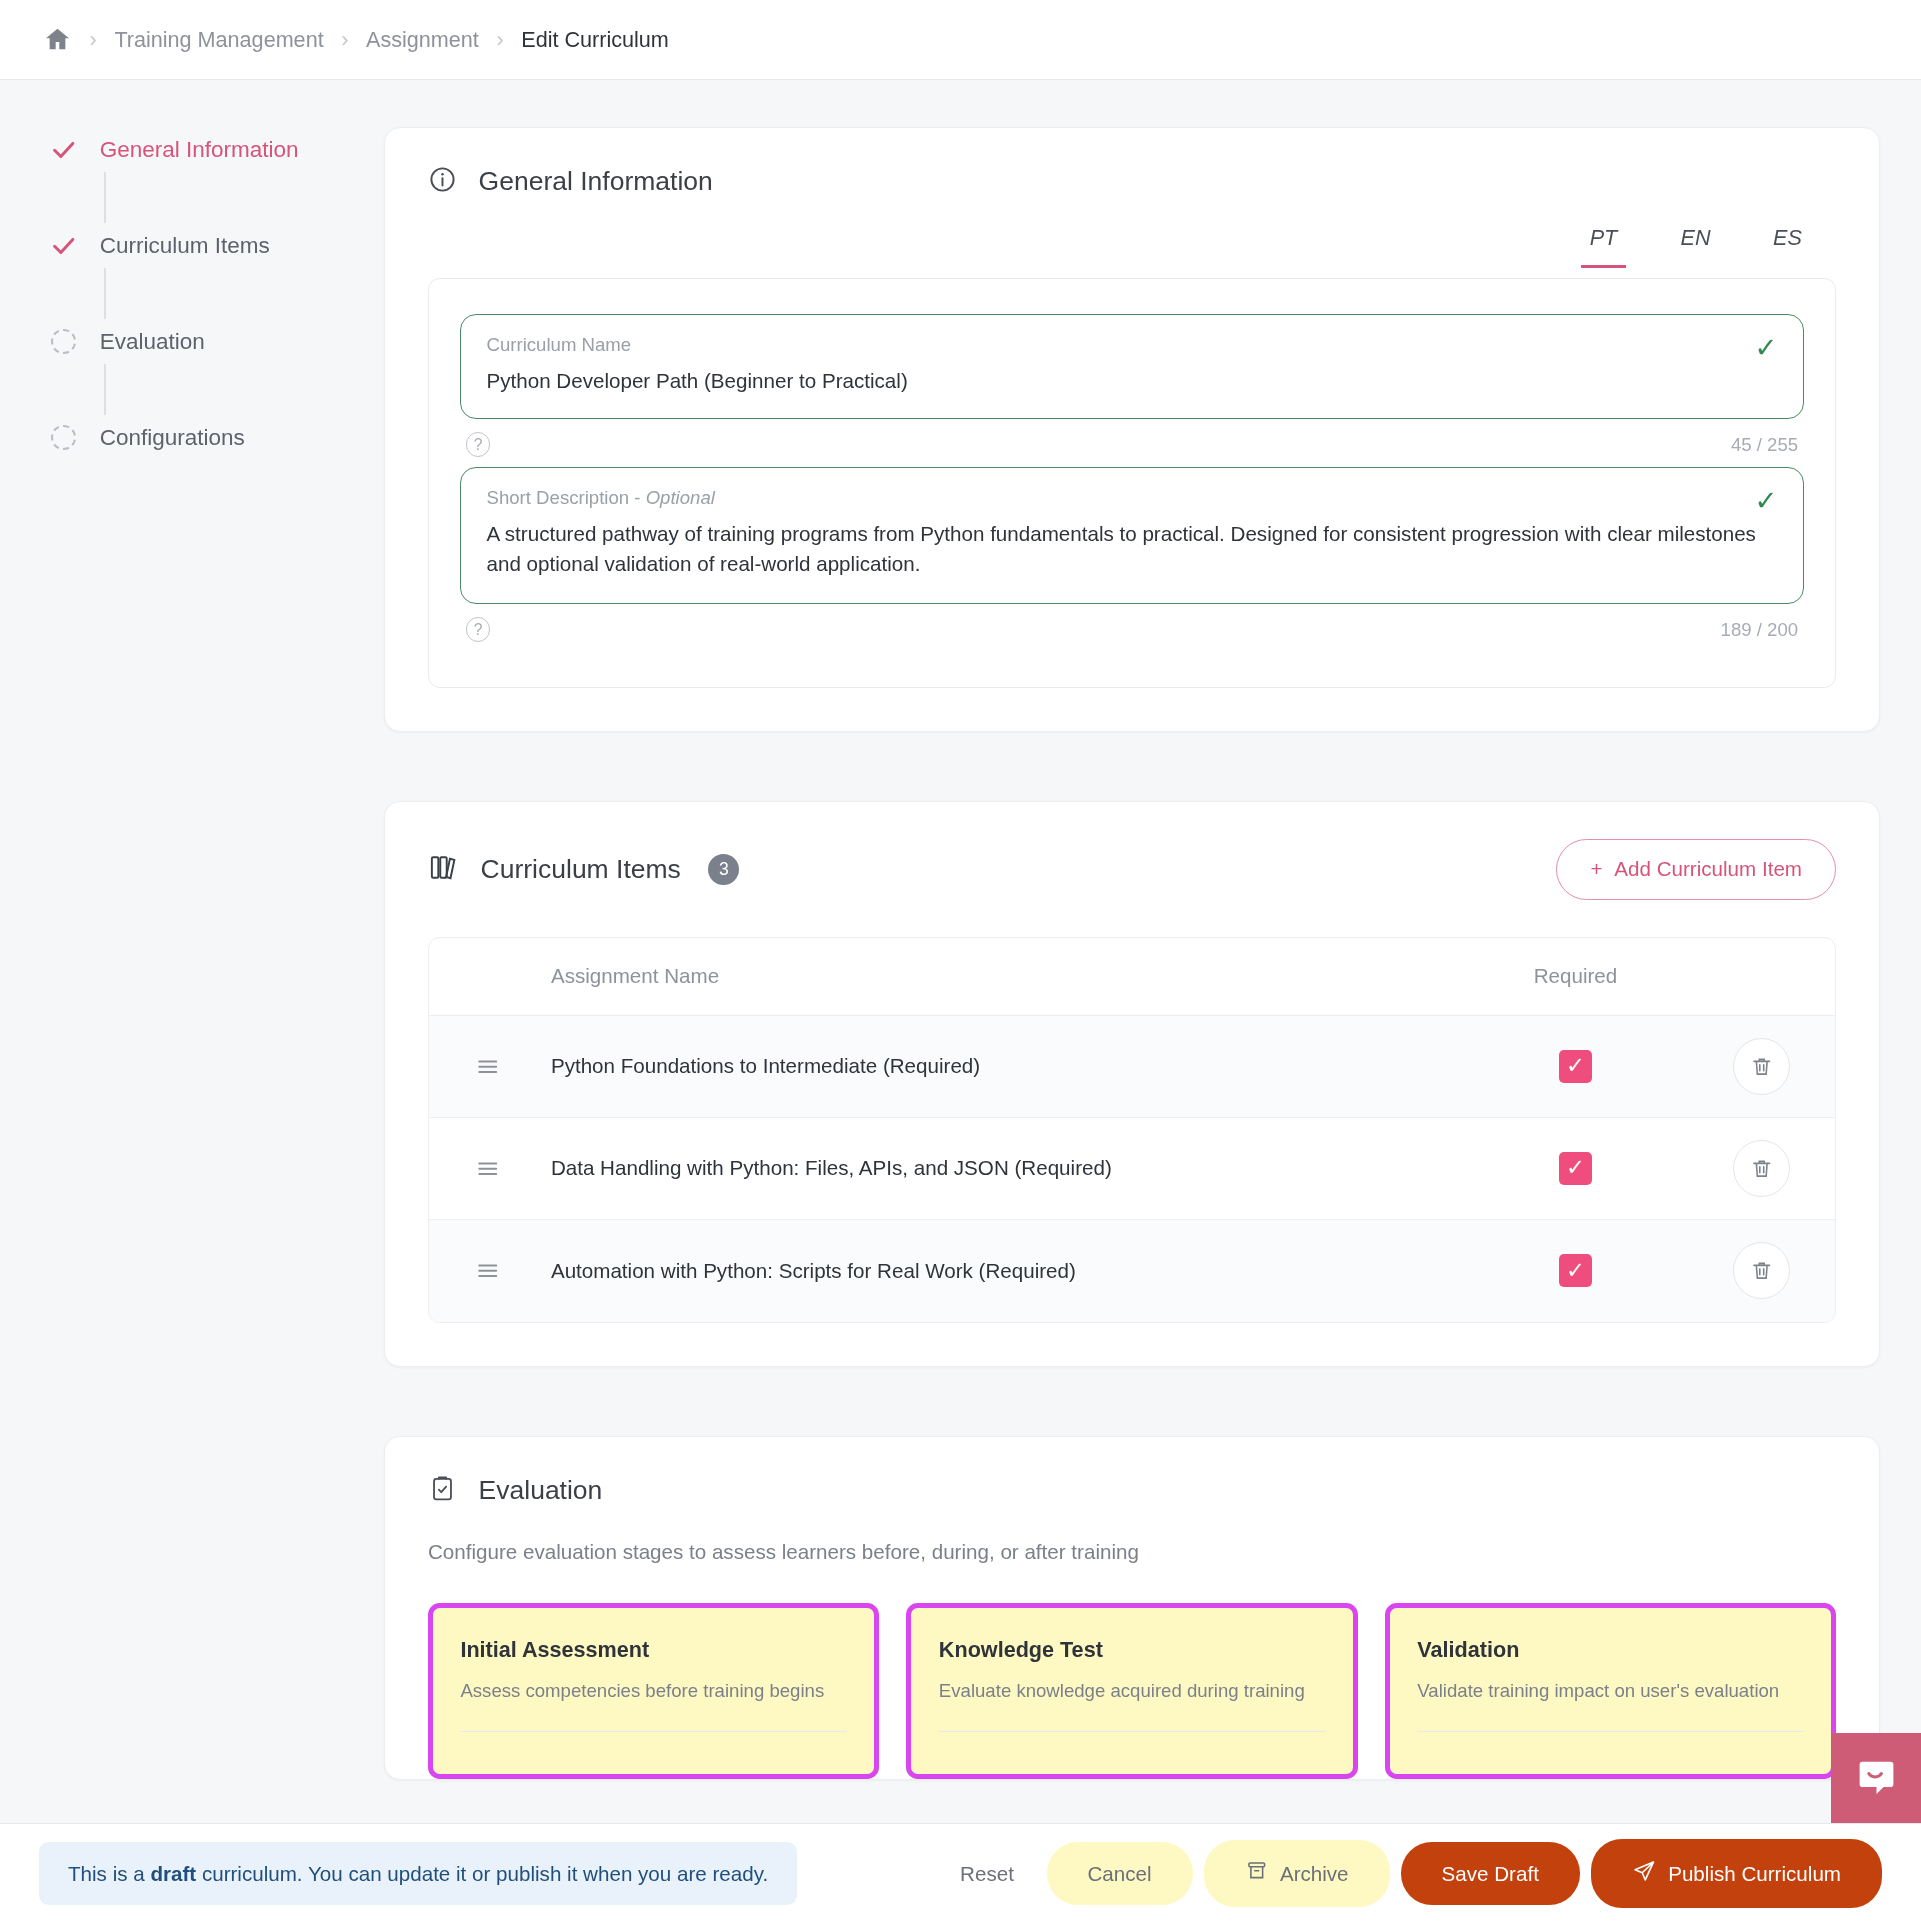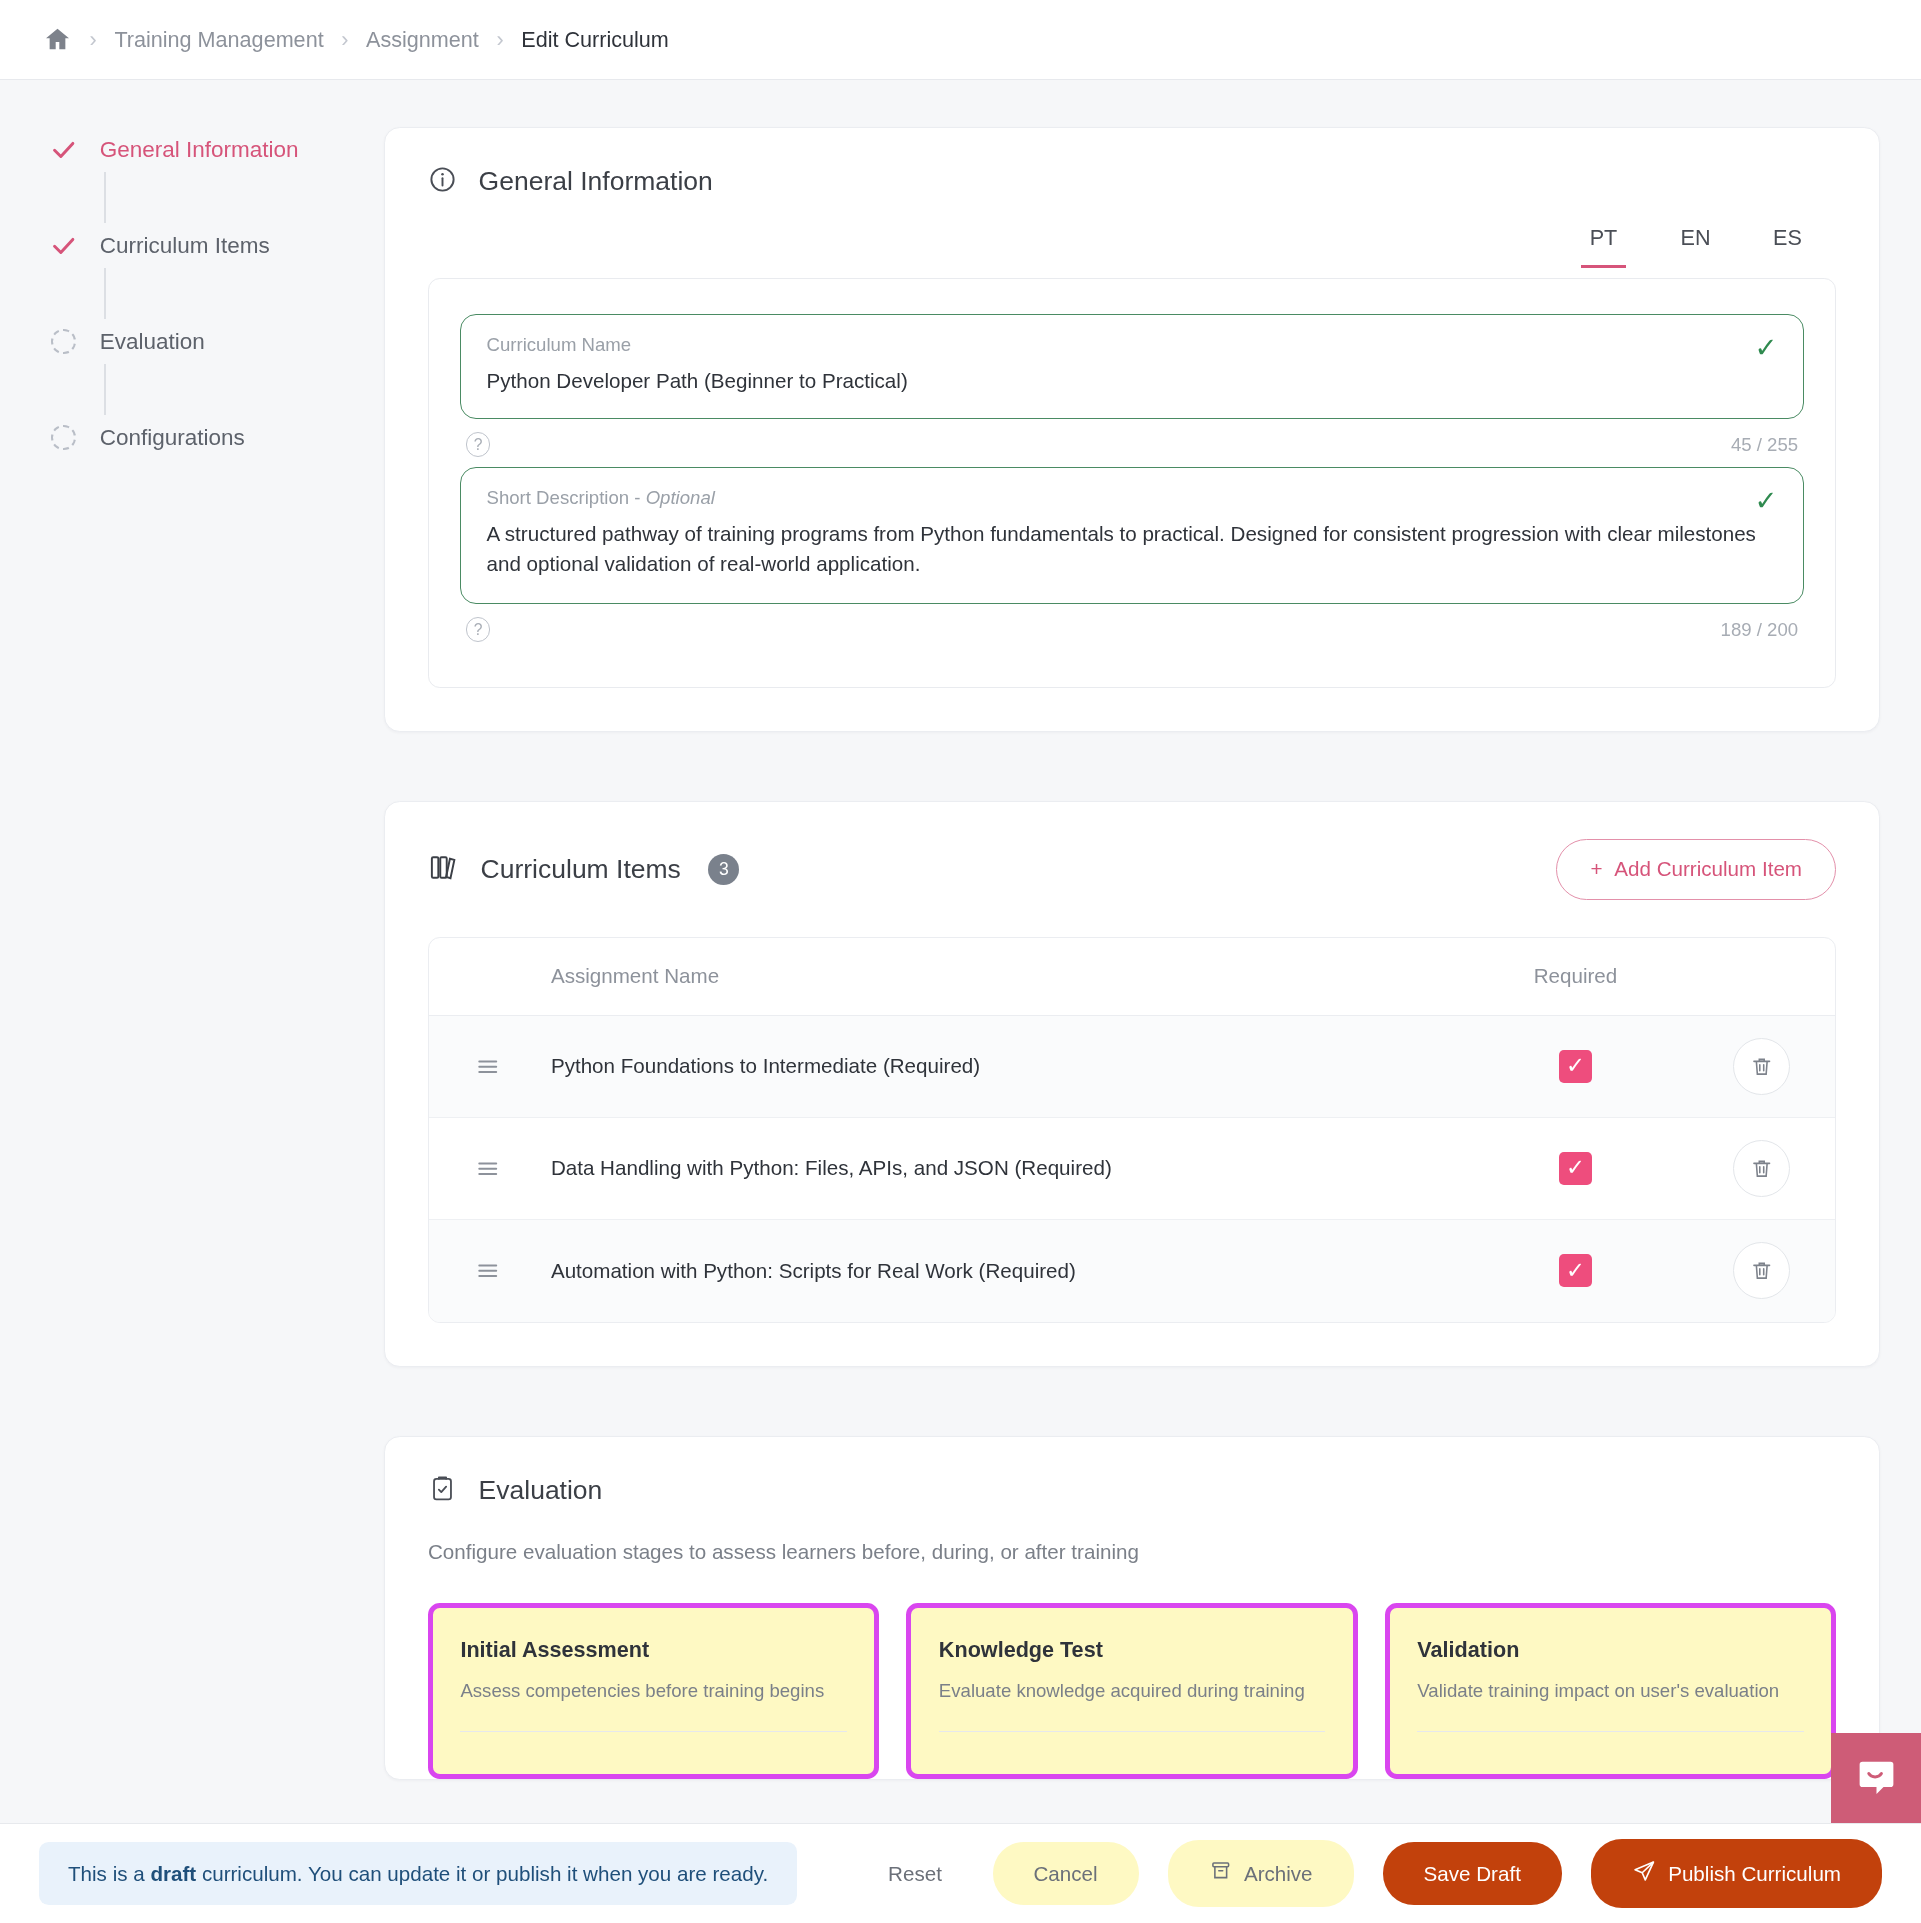--- a/index.html
+++ b/index.html
@@ -89,20 +89,21 @@
     gap: 47px;
     padding: 27.4px 69px 0 0;
   }
   .lang-tab {
     font-size: 21.6px;
     color: #4a4e56;
     padding-bottom: 13.7px;
     border-bottom: 3.9px solid transparent;
     min-width: 45px;
     text-align: center;
+    font-style: italic;
   }
   .lang-tab.active { border-bottom-color: #d6547a; }
 
   
   .form-panel {
     margin: 9.8px 43px 43px 43px;
     border: 1px solid #e9ebef;
     border-radius: 11.8px;
     padding: 35px 31px 35px 31px;
   }
@@ -238,21 +239,21 @@
   
   .bottombar {
     position: absolute;
     left: 0; bottom: 0;
     width: 1921px;
     height: 100px;
     background: #ffffff;
     border-top: 1px solid #e7e9ed;
     display: flex; align-items: center;
     padding: 0 39px;
-    gap: 29px;
+    gap: 11px;
   }
   .draft-note {
     background: #e9f2fb;
     color: #1f4f7a;
     border-radius: 9.8px;
     padding: 19.6px 29px;
     font-size: 20.6px;
   }
   .draft-note b { font-weight: bold; }
   .spacer { flex: 1; }

